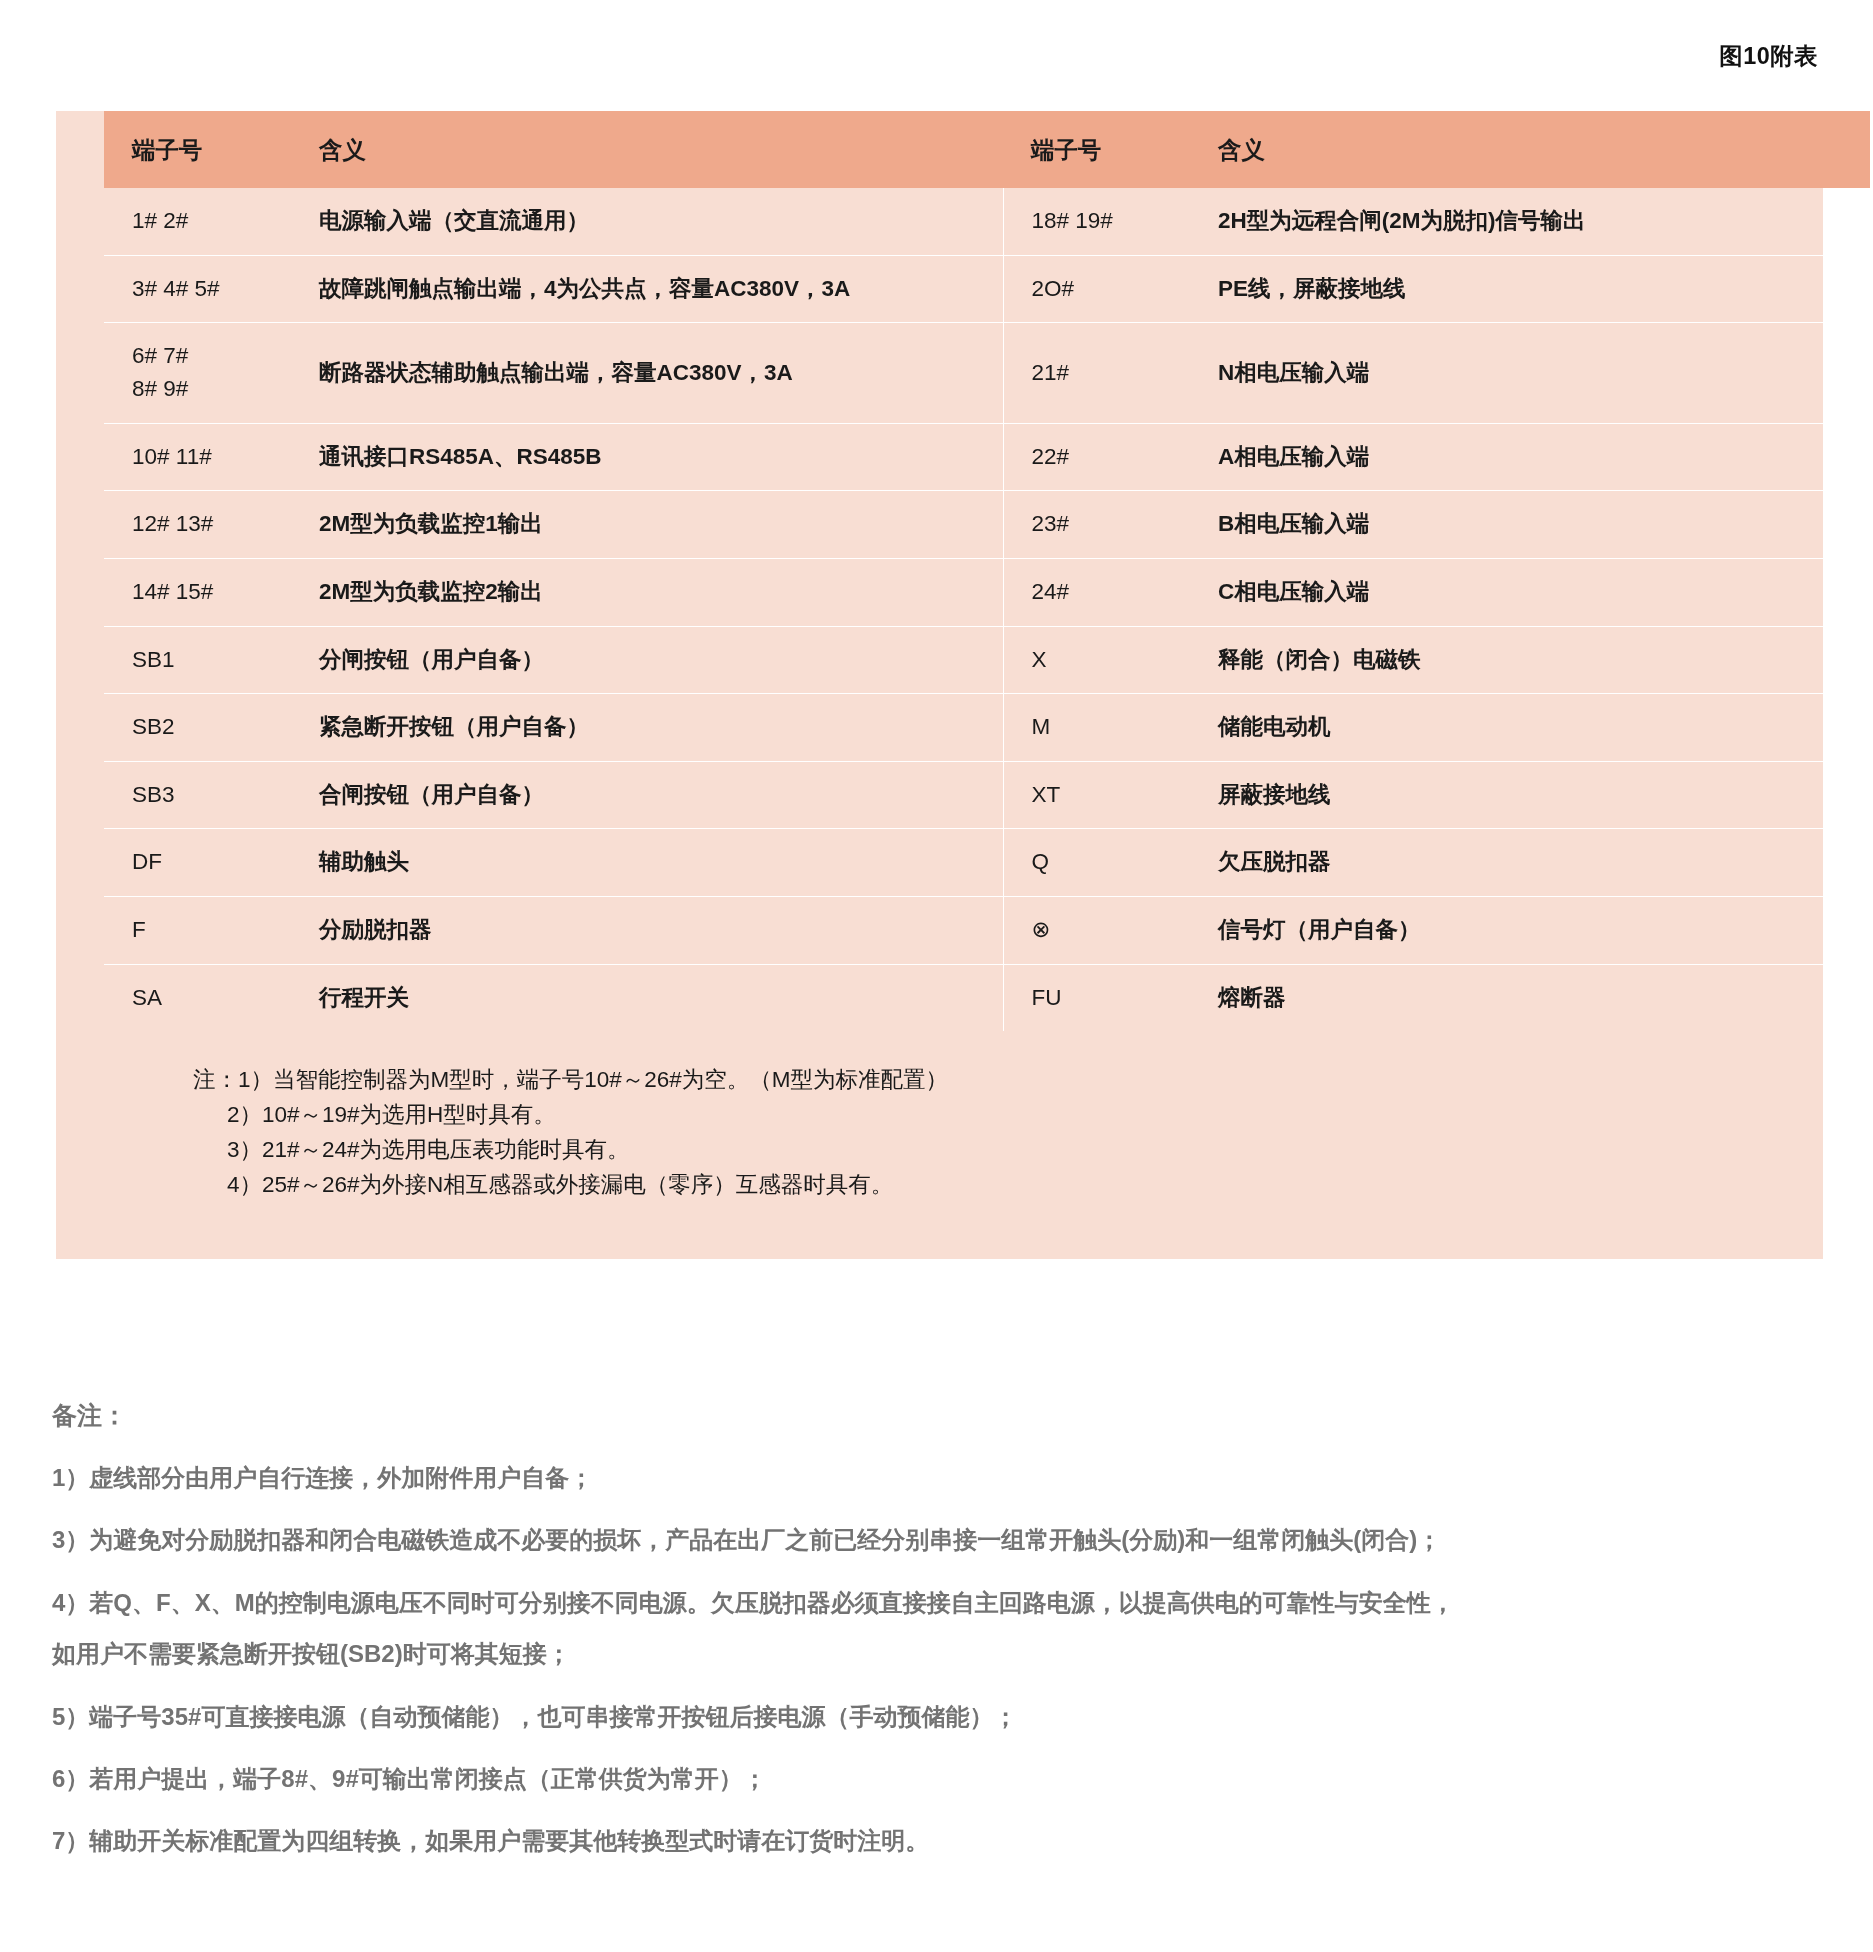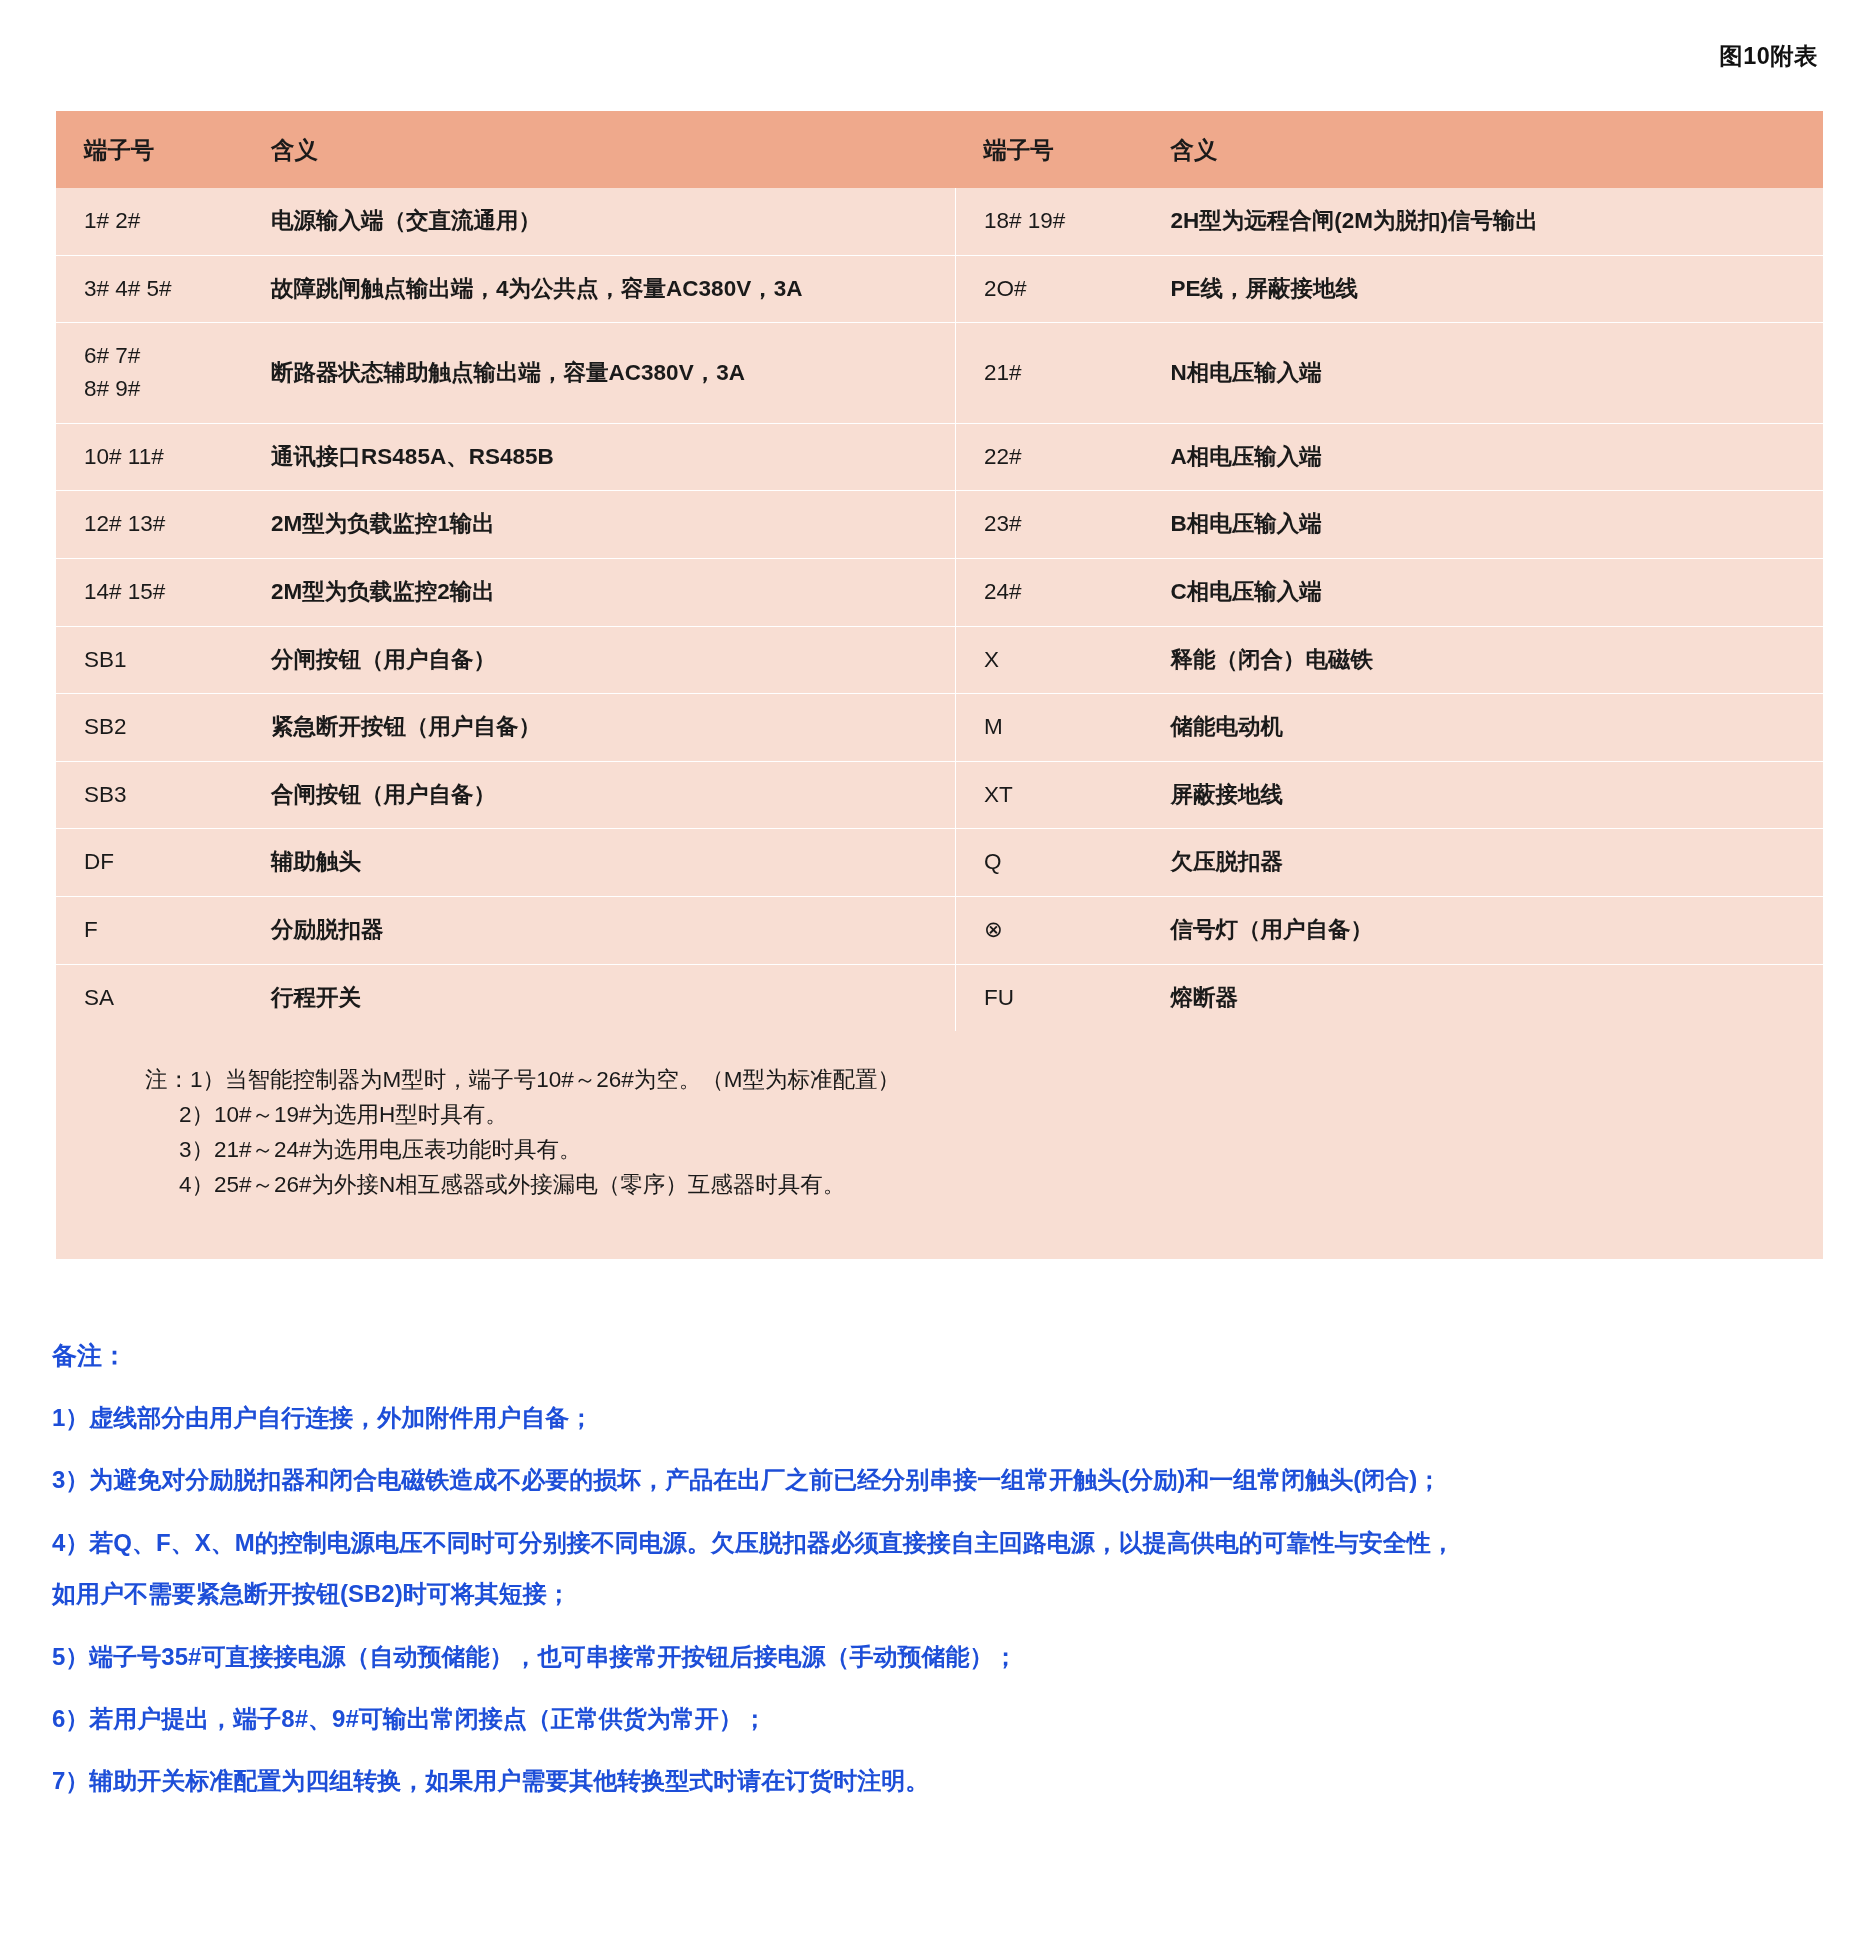--- a/index.html
+++ b/index.html
@@ -30,20 +30,21 @@
     letter-spacing: 0.5px;
     color: #111;
   }
   .table-wrap {
     position: absolute;
     top: 111px;
     left: 56px;
     width: 1767px;
     background: #f8ded3;
     box-sizing: border-box;
+    padding-left: 48px;
   }
   table.tbl {
     width: 100%;
     border-collapse: collapse;
     table-layout: fixed;
   }
   table.tbl col.c1 { width: 187px; }
   table.tbl col.c2 { width: 712px; }
   table.tbl col.c3 { width: 187px; }
   table.tbl col.c4 { width: 680px; }
@@ -89,25 +90,25 @@
   }
   .notes .nline {
     white-space: pre;
     padding-left: 0;
   }
   .notes .nline.indent {
     padding-left: 34px;
   }
   .remarks {
     position: absolute;
-    top: 1335px;
+    top: 1395px;
     left: 52px;
     width: 1780px;
     font-size: 24px;
-    color: #1d4ed8;
+    color: #737373;
     line-height: 1.6;
   }
   .remarks .r-title {
     font-weight: 700;
     font-size: 25px;
     margin-bottom: 24px;
   }
   .remarks .r-item {
     margin-bottom: 24px;
     font-weight: 700;

